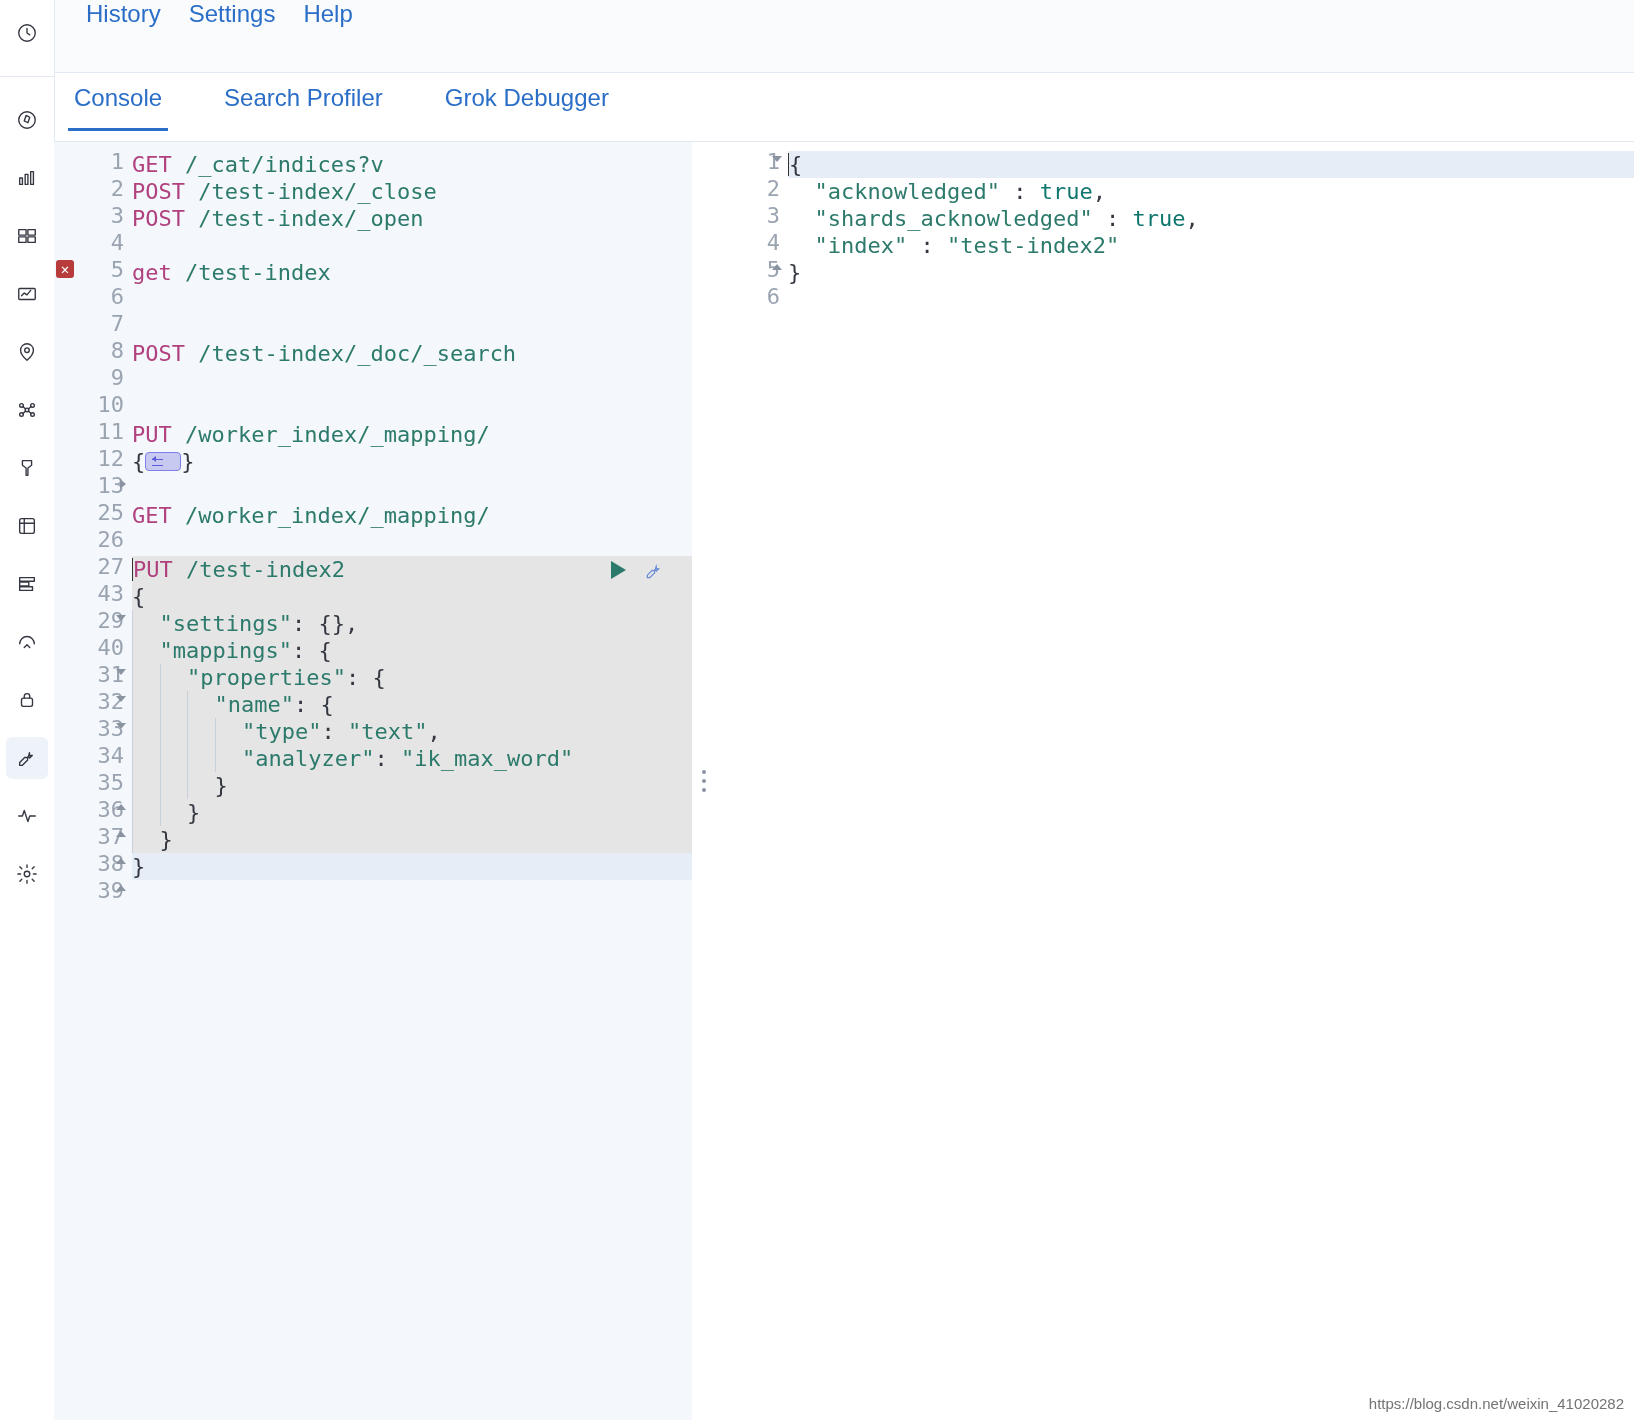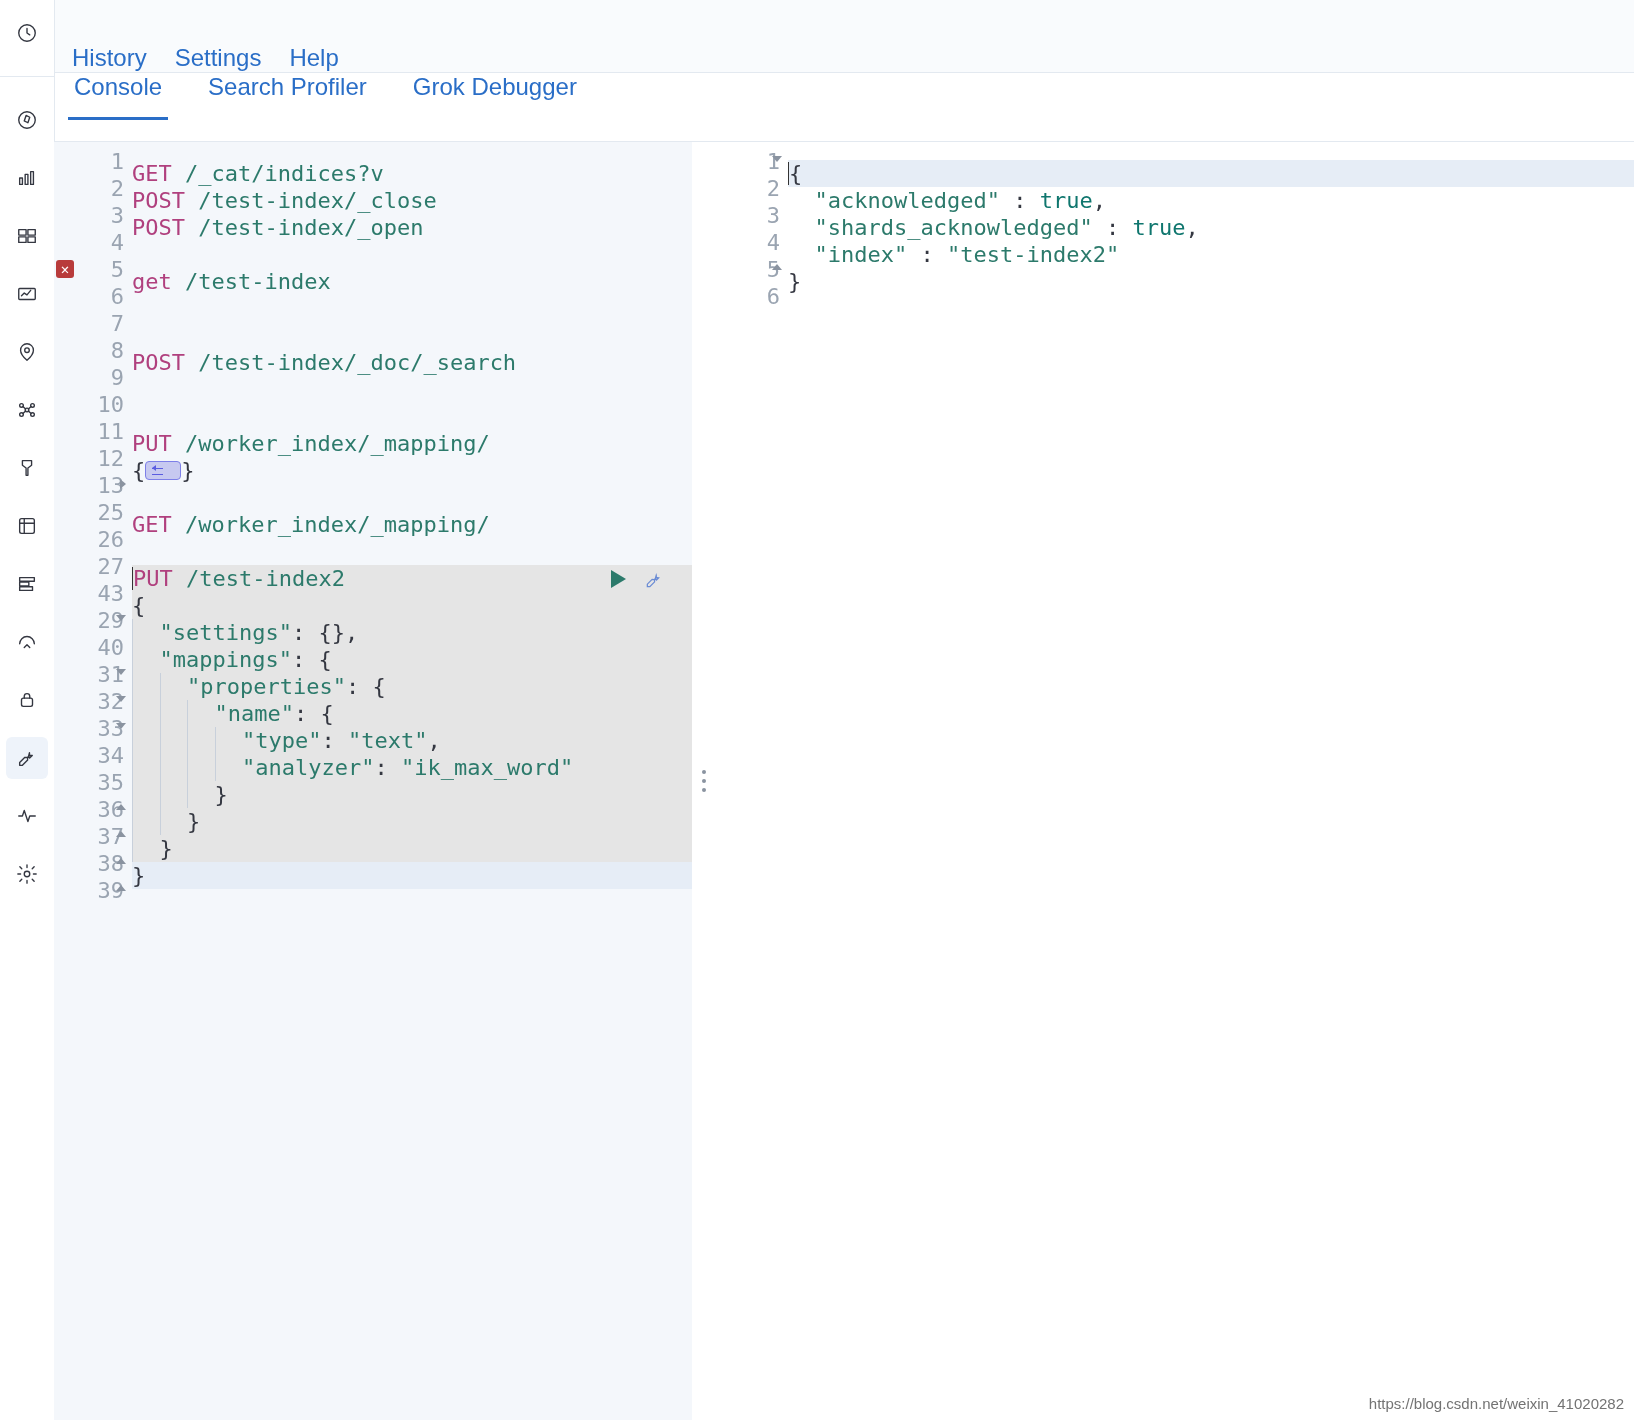--- a/index.html
+++ b/index.html
@@ -4,39 +4,39 @@
 <style>
   html,body{margin:0;padding:0;height:100%;font-family:-apple-system,BlinkMacSystemFont,"Segoe UI",Helvetica,Arial,sans-serif;background:#fff;color:#343741}
   
   .rail{position:fixed;left:0;top:0;bottom:0;width:54px;border-right:1px solid #e3e9f0;background:#fff;display:flex;flex-direction:column;align-items:center;padding-top:4px}
   .rail .sep{height:1px;width:100%;background:#e3e9f0;margin:14px 0}
   .rail .ico{width:42px;height:42px;margin:8px 0;display:flex;align-items:center;justify-content:center;border-radius:6px;color:#343741}
   .rail .ico.active{background:#eef3fa}
   .rail svg{width:22px;height:22px;stroke:currentColor;fill:none;stroke-width:1.5;stroke-linecap:round;stroke-linejoin:round}
   
   .main{margin-left:54px;display:flex;flex-direction:column;min-height:100%}
-  .topbar{height:72px;border-bottom:1px solid #e3e9f0;background:#f9fbfd;display:flex;align-items:flex-end;padding:0 18px;gap:28px}
+  .topbar{height:72px;border-bottom:1px solid #e3e9f0;background:#f9fbfd;display:flex;align-items:flex-start;padding:0 32px;gap:28px}
   .topbar a{color:#2a6ec7;font-size:24px;text-decoration:none}
-  .tabbar{height:68px;border-bottom:1px solid #e3e9f0;display:flex;align-items:flex-start;padding:0 14px;gap:34px}
+  .tabbar{height:68px;border-bottom:1px solid #e3e9f0;display:flex;align-items:center;padding:0 14px;gap:50px}
   .tab{font-size:24px;color:#2a6ec7;padding:0 6px 16px 6px;border-bottom:3px solid transparent;cursor:pointer}
   .tab.active{border-bottom-color:#2a6ec7}
   
   .editors{display:flex;flex:1;min-height:0}
   .editor{position:relative;font-family:Menlo,Consolas,monospace;font-size:22px;line-height:27px}
   .editor.request{flex:0 0 638px;background:#f4f7fb}
   .editor.response{flex:1;background:#fff}
   .gutter{position:absolute;left:0;top:0;bottom:0;width:70px;text-align:right;color:#9aa4b1;padding:6px 10px 6px 0;user-select:none}
   .gut-row{height:27px;position:relative}
   .lnum{display:inline-block}
   .fold{position:absolute;right:-2px;top:8px;width:0;height:0}
   .fold.down{border-left:5px solid transparent;border-right:5px solid transparent;border-top:6px solid #8a93a0}
   .fold.up{border-left:5px solid transparent;border-right:5px solid transparent;border-bottom:6px solid #8a93a0}
   .fold.right{border-top:5px solid transparent;border-bottom:5px solid transparent;border-left:6px solid #8a93a0;top:7px}
   .err-badge{position:absolute;left:2px;top:4px;width:18px;height:18px;background:#b83b3b;border-radius:3px;color:#fff;font-size:14px;line-height:18px;text-align:center}
-  .code{position:absolute;left:70px;right:0;top:12px;padding:6px 0 6px 8px}
+  .code{position:absolute;left:70px;right:0;top:3px;padding:6px 0 6px 8px}
   .ln{height:27px;white-space:pre}
   .hl-cursor{background:#e6edf6}
   .hl-sel{background:#e5e5e5}
   .method{color:#b0407e}
   .path{color:#2c7a6b}
   .key{color:#2c7a6b}
   .str{color:#2c7a6b}
   .punct{color:#343741}
   .val-bool{color:#0f766e}
   .indent-guide{border-left:1px solid #c8d0db;display:inline-block;height:27px;vertical-align:top;margin-right:0}

